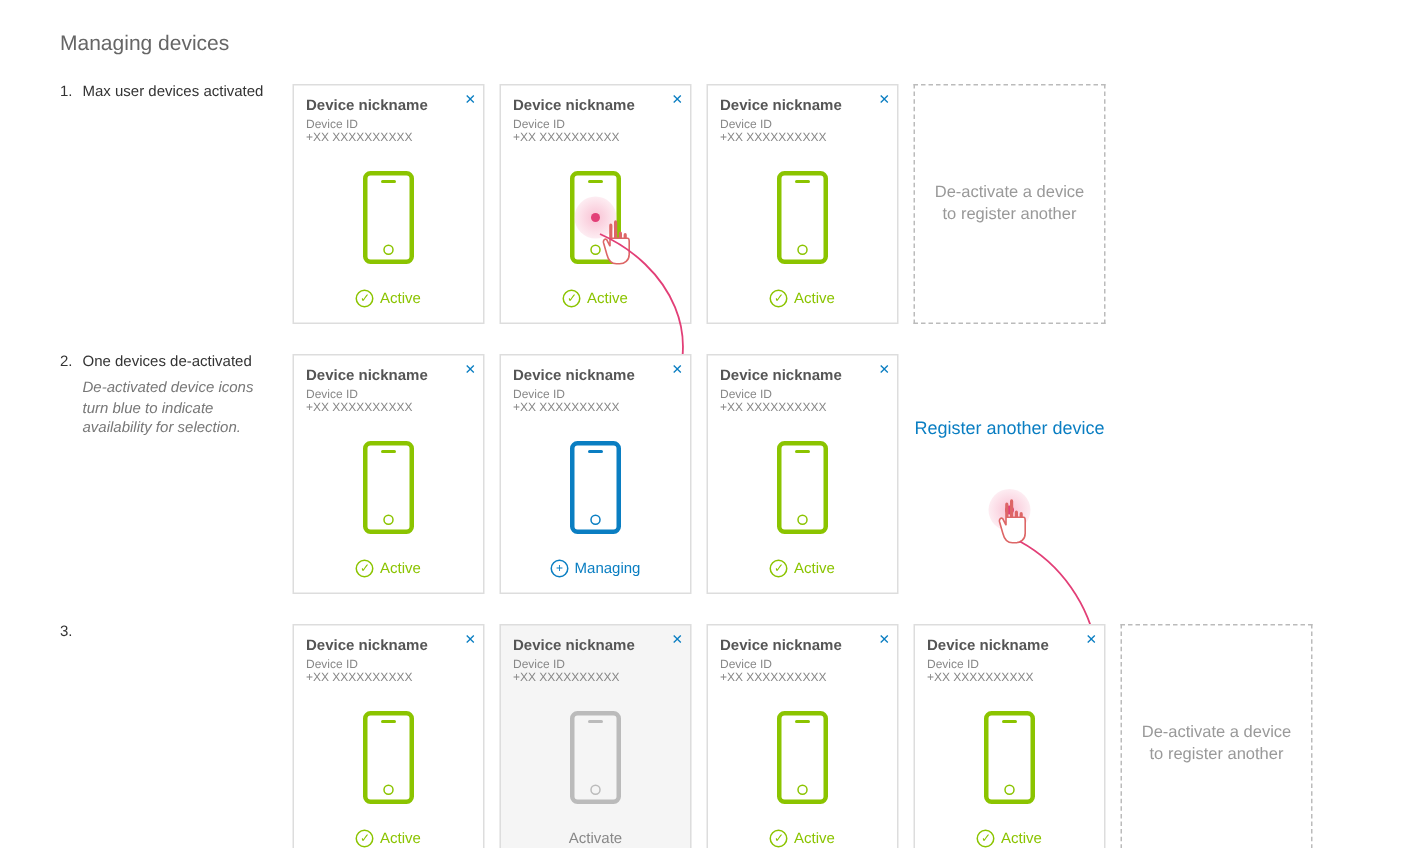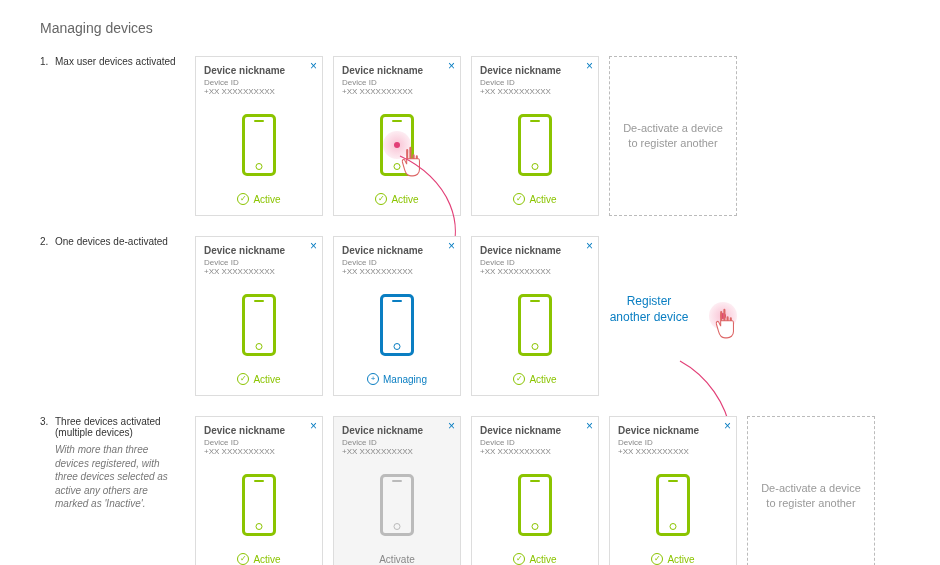--- a/index.html
+++ b/index.html
@@ -152,20 +152,21 @@
   text-align: center;
   color: #999;
   font-size: 11px;
   padding: 10px;
   line-height: 1.4;
 }
 .register-panel {
   width: 128px;
   height: 160px;
   display: flex;
+  flex-direction: column;
   align-items: center;
   justify-content: center;
   position: relative;
   gap: 20px;
 }
 .register-panel .rlink {
   color: #0a7ec2;
   font-size: 12px;
   text-align: center;
   line-height: 1.3;
@@ -271,20 +272,21 @@
     </svg>
   </div>
 </div>
 
 <div class="scenario">
   <div class="scenario-desc">
     <div class="num-title">
       <span class="num">2.</span>
       <span class="title">One devices de-activated</span>
     </div>
+    <div class="note">De-activated device icons turn blue to indicate availability for selection.</div>
   </div>
   <div class="cards">
     <div class="card">
       <span class="close">×</span>
       <div class="nick">Device nickname</div>
       <div class="devid">Device ID</div>
       <div class="devid">+XX XXXXXXXXXX</div>
       <div class="phone-wrap">
           <div class="phone green"></div>
         </div>
@@ -335,23 +337,21 @@
       <path d="M25 10 C 80 40, 100 120, 45 170" fill="none" stroke="#e23f77" stroke-width="1.2"></path>
       <path d="M45 170 L40 161 M45 170 L53 165" fill="none" stroke="#e23f77" stroke-width="1.2"></path>
     </svg>
   </div>
 </div>
 
 <div class="scenario">
   <div class="scenario-desc">
     <div class="num-title">
       <span class="num">3.</span>
-      <span class="title">Three devices activated (multiple devices)</span>
-    </div>
-    <div class="note">With more than three devices registered, with three devices selected as active any others are marked as 'Inactive'.</div>
+    </div>
   </div>
   <div class="cards">
     <div class="card">
       <span class="close">×</span>
       <div class="nick">Device nickname</div>
       <div class="devid">Device ID</div>
       <div class="devid">+XX XXXXXXXXXX</div>
       <div class="phone-wrap">
           <div class="phone green"></div>
         </div>

